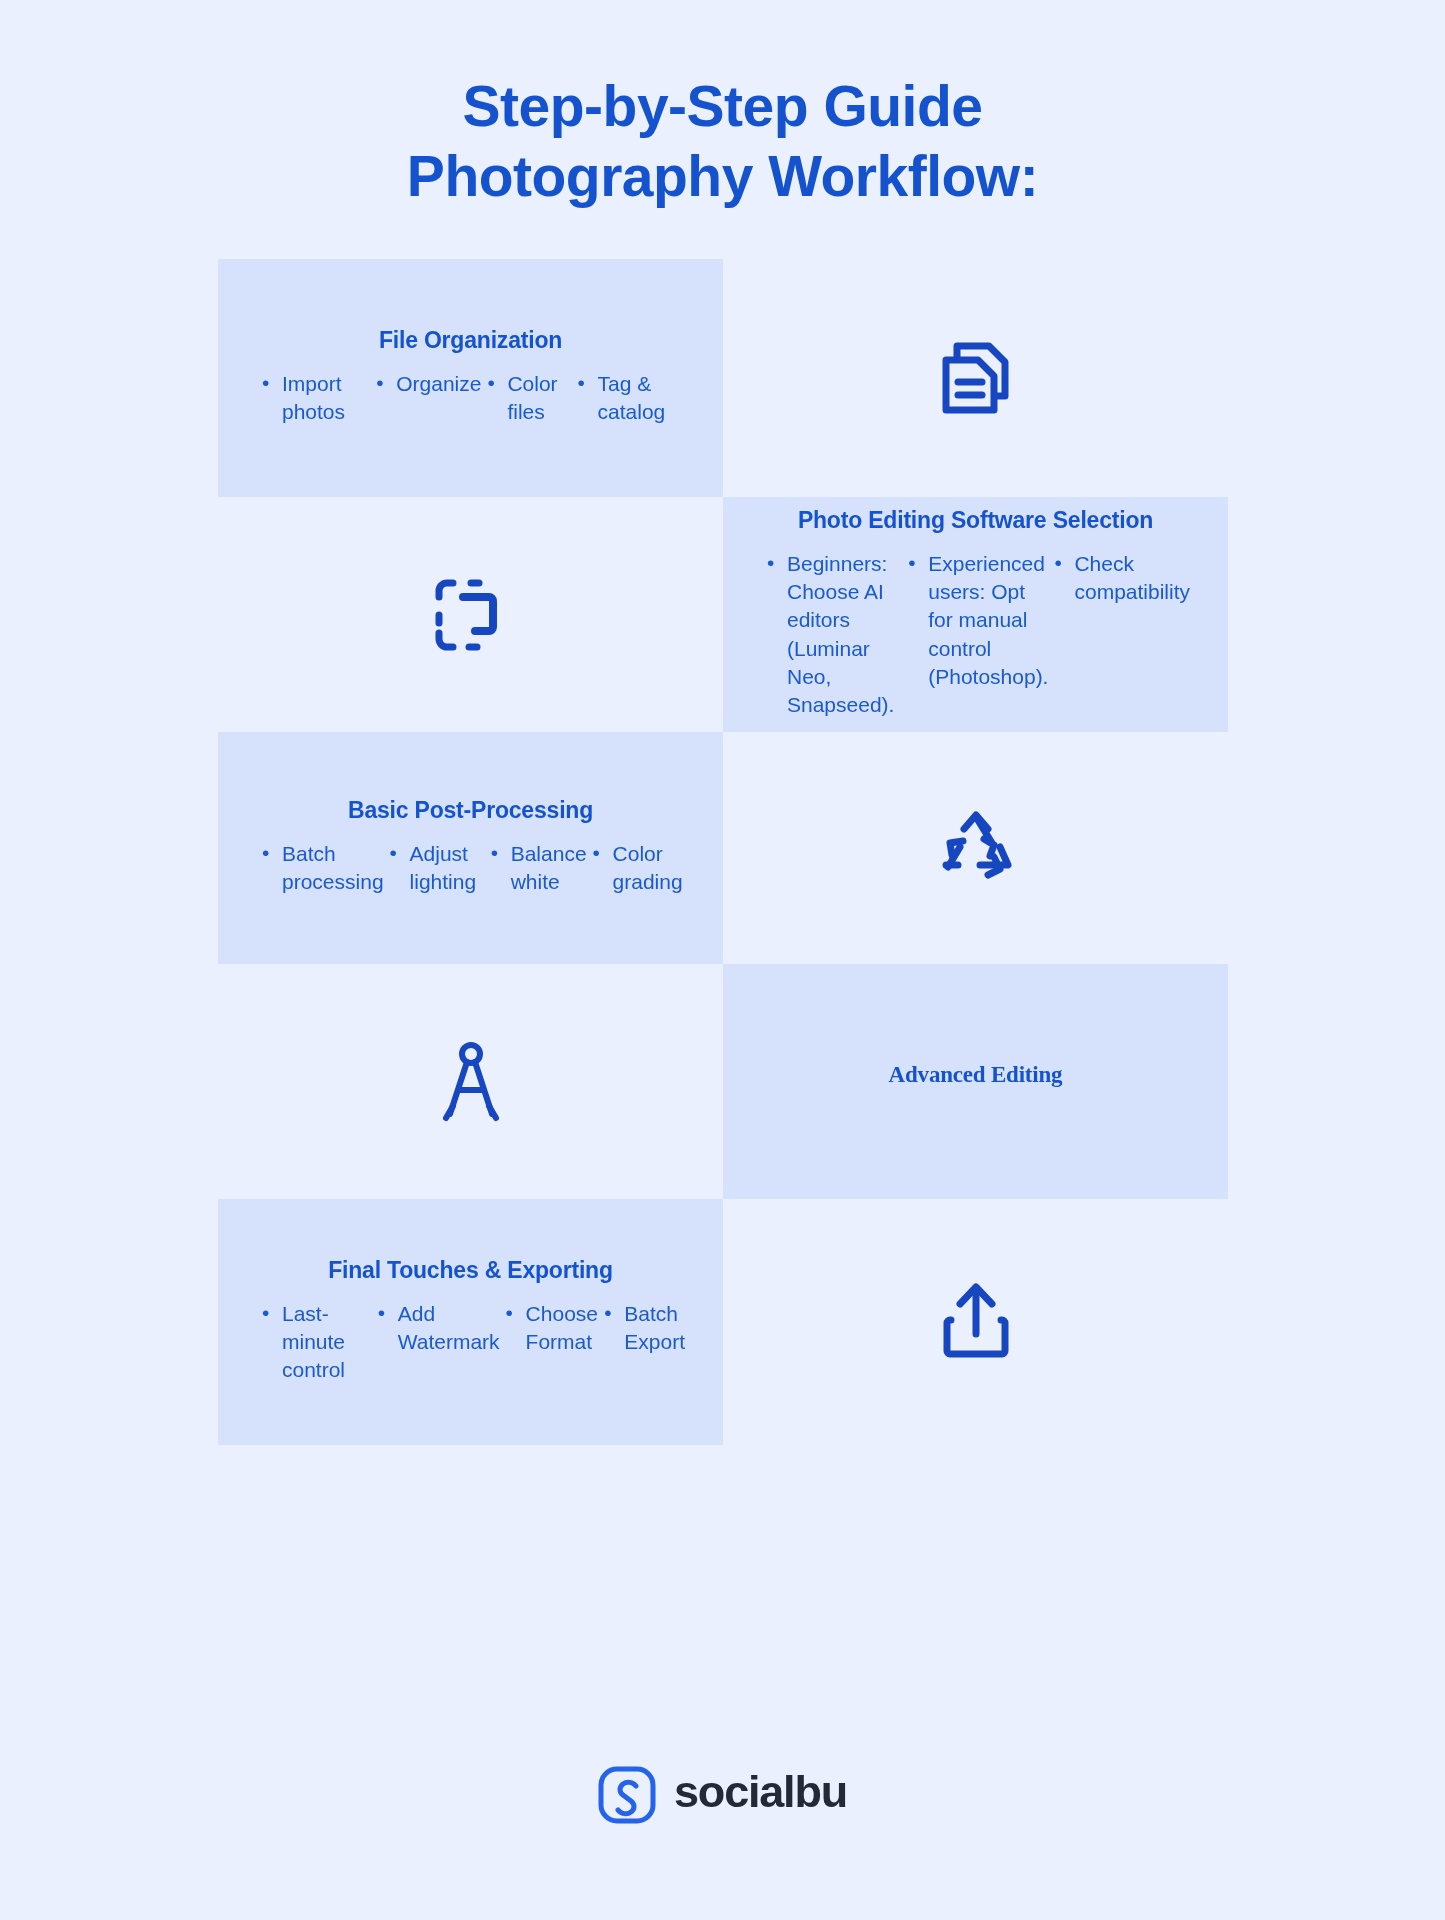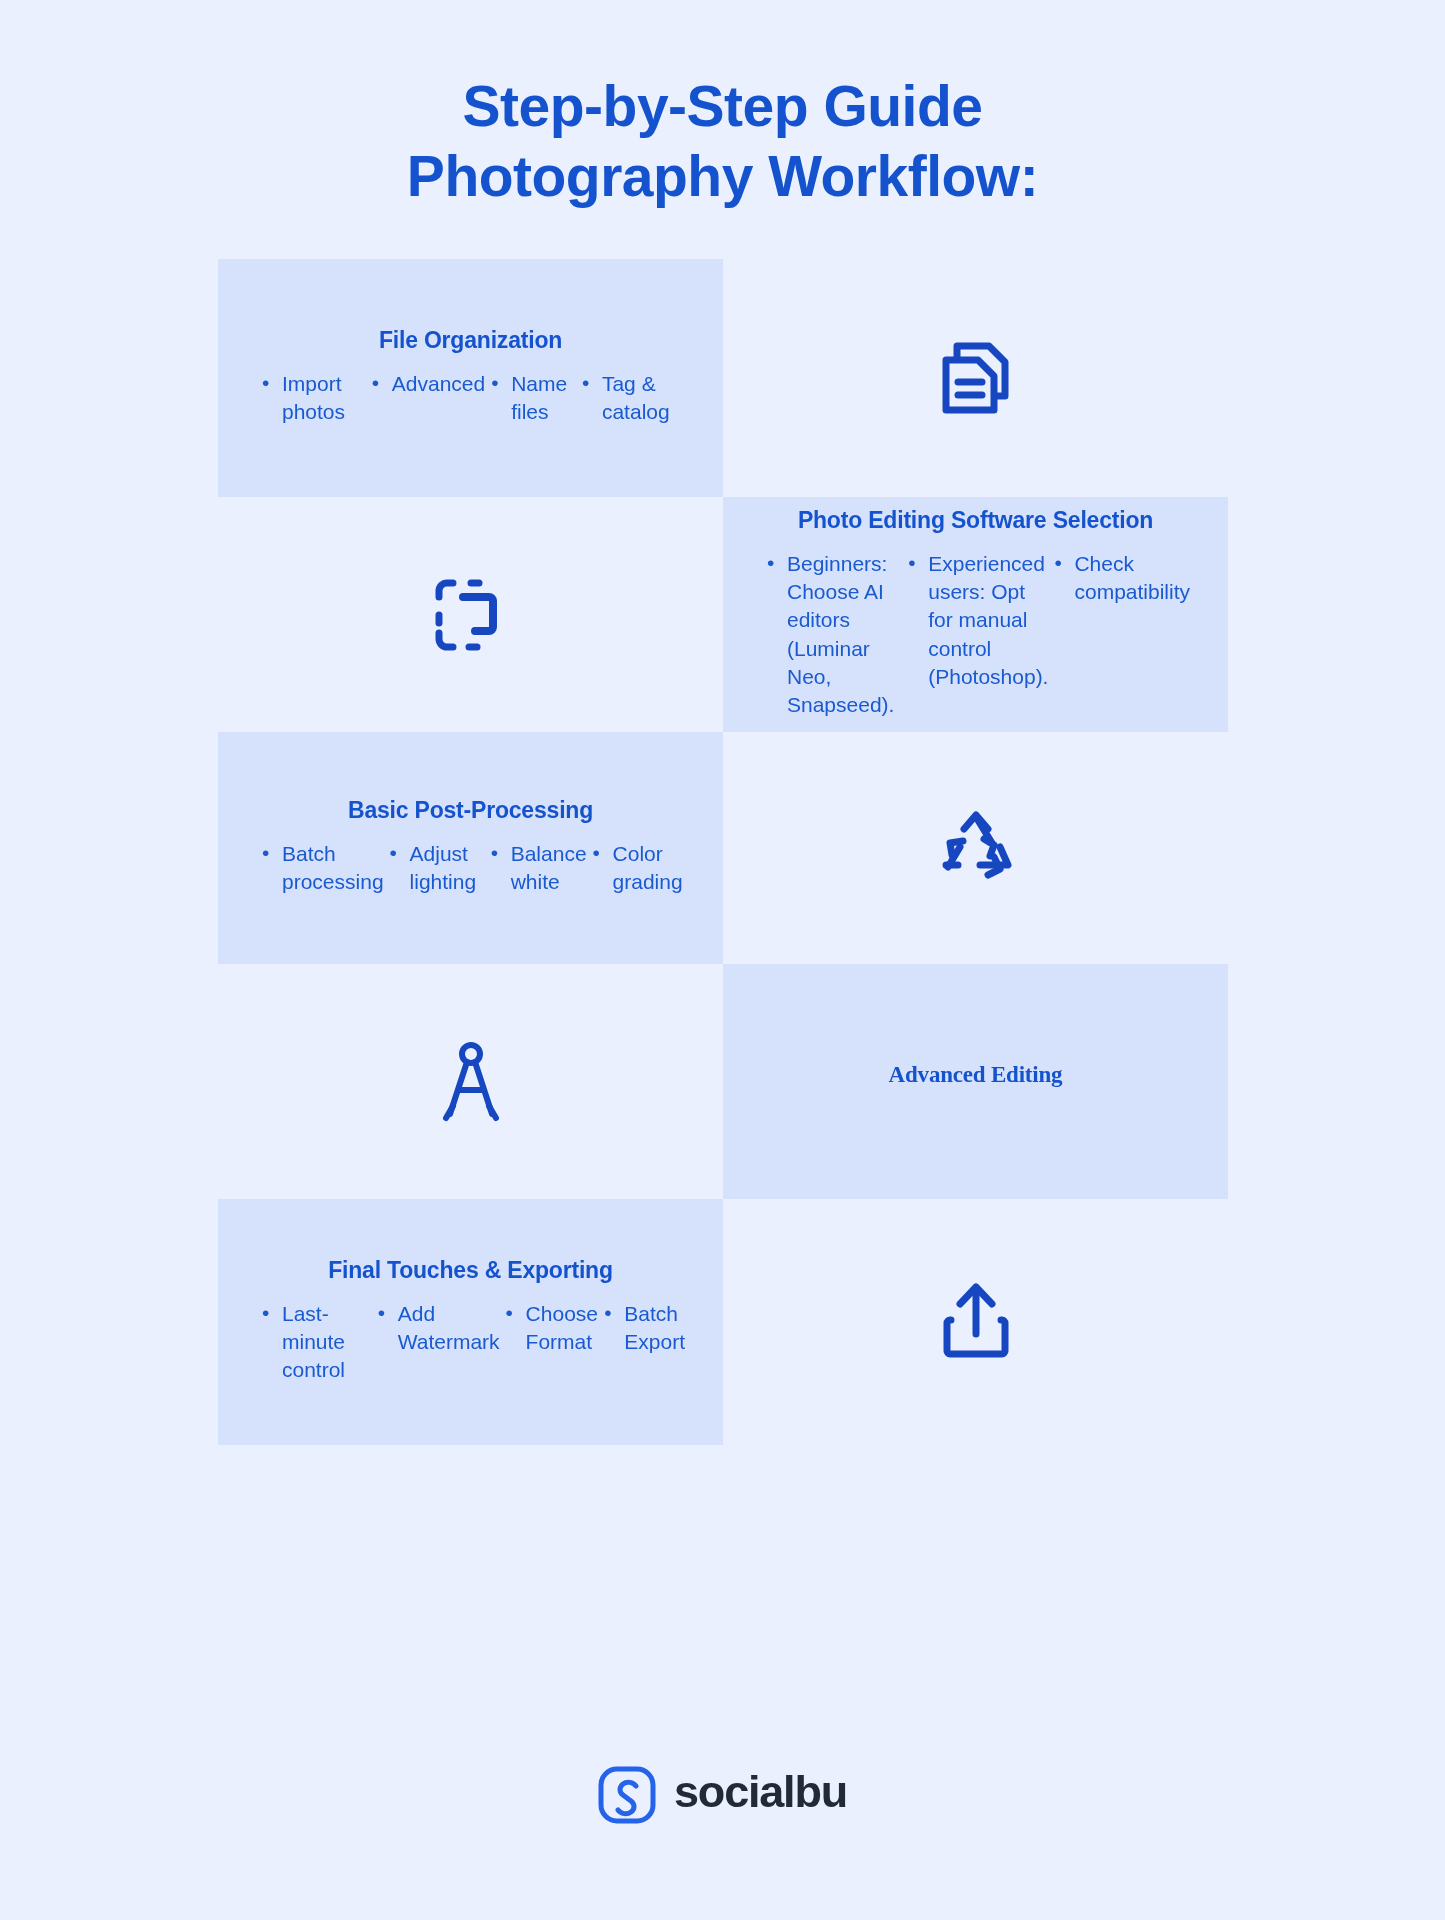--- a/index.html
+++ b/index.html
@@ -145,22 +145,22 @@
 </div>
 
 <div id="steps-grid">
 
   <div class="step-row row-1">
     <div class="cell text-cell">
       <div class="card-inner">
         <div class="card-title">File Organization</div>
         <ul class="card-list">
           <li>Import photos</li>
-          <li>Advanced</li>
-          <li>Name files</li>
+          <li>Organize</li>
+          <li>Color files</li>
           <li>Tag &amp; catalog</li>
         </ul>
       </div>
     </div>
     <div class="cell icon-cell">
       <div class="icon-wrap">
         <svg width="78" height="84" viewBox="0 0 78 84" fill="none" xmlns="http://www.w3.org/2000/svg">
           <path d="M20 10 H52 L68 26 V60 H20 Z" stroke="#1747c0" stroke-width="7" stroke-linejoin="round" stroke-linecap="round" fill="none"></path>
           <path d="M9 24 H41 L57 40 V74 H9 Z" stroke="#1747c0" stroke-width="7" stroke-linejoin="round" stroke-linecap="round" fill="#eaf0fe"></path>
           <line x1="21" y1="46" x2="45" y2="46" stroke="#1747c0" stroke-width="7" stroke-linecap="round"></line>

